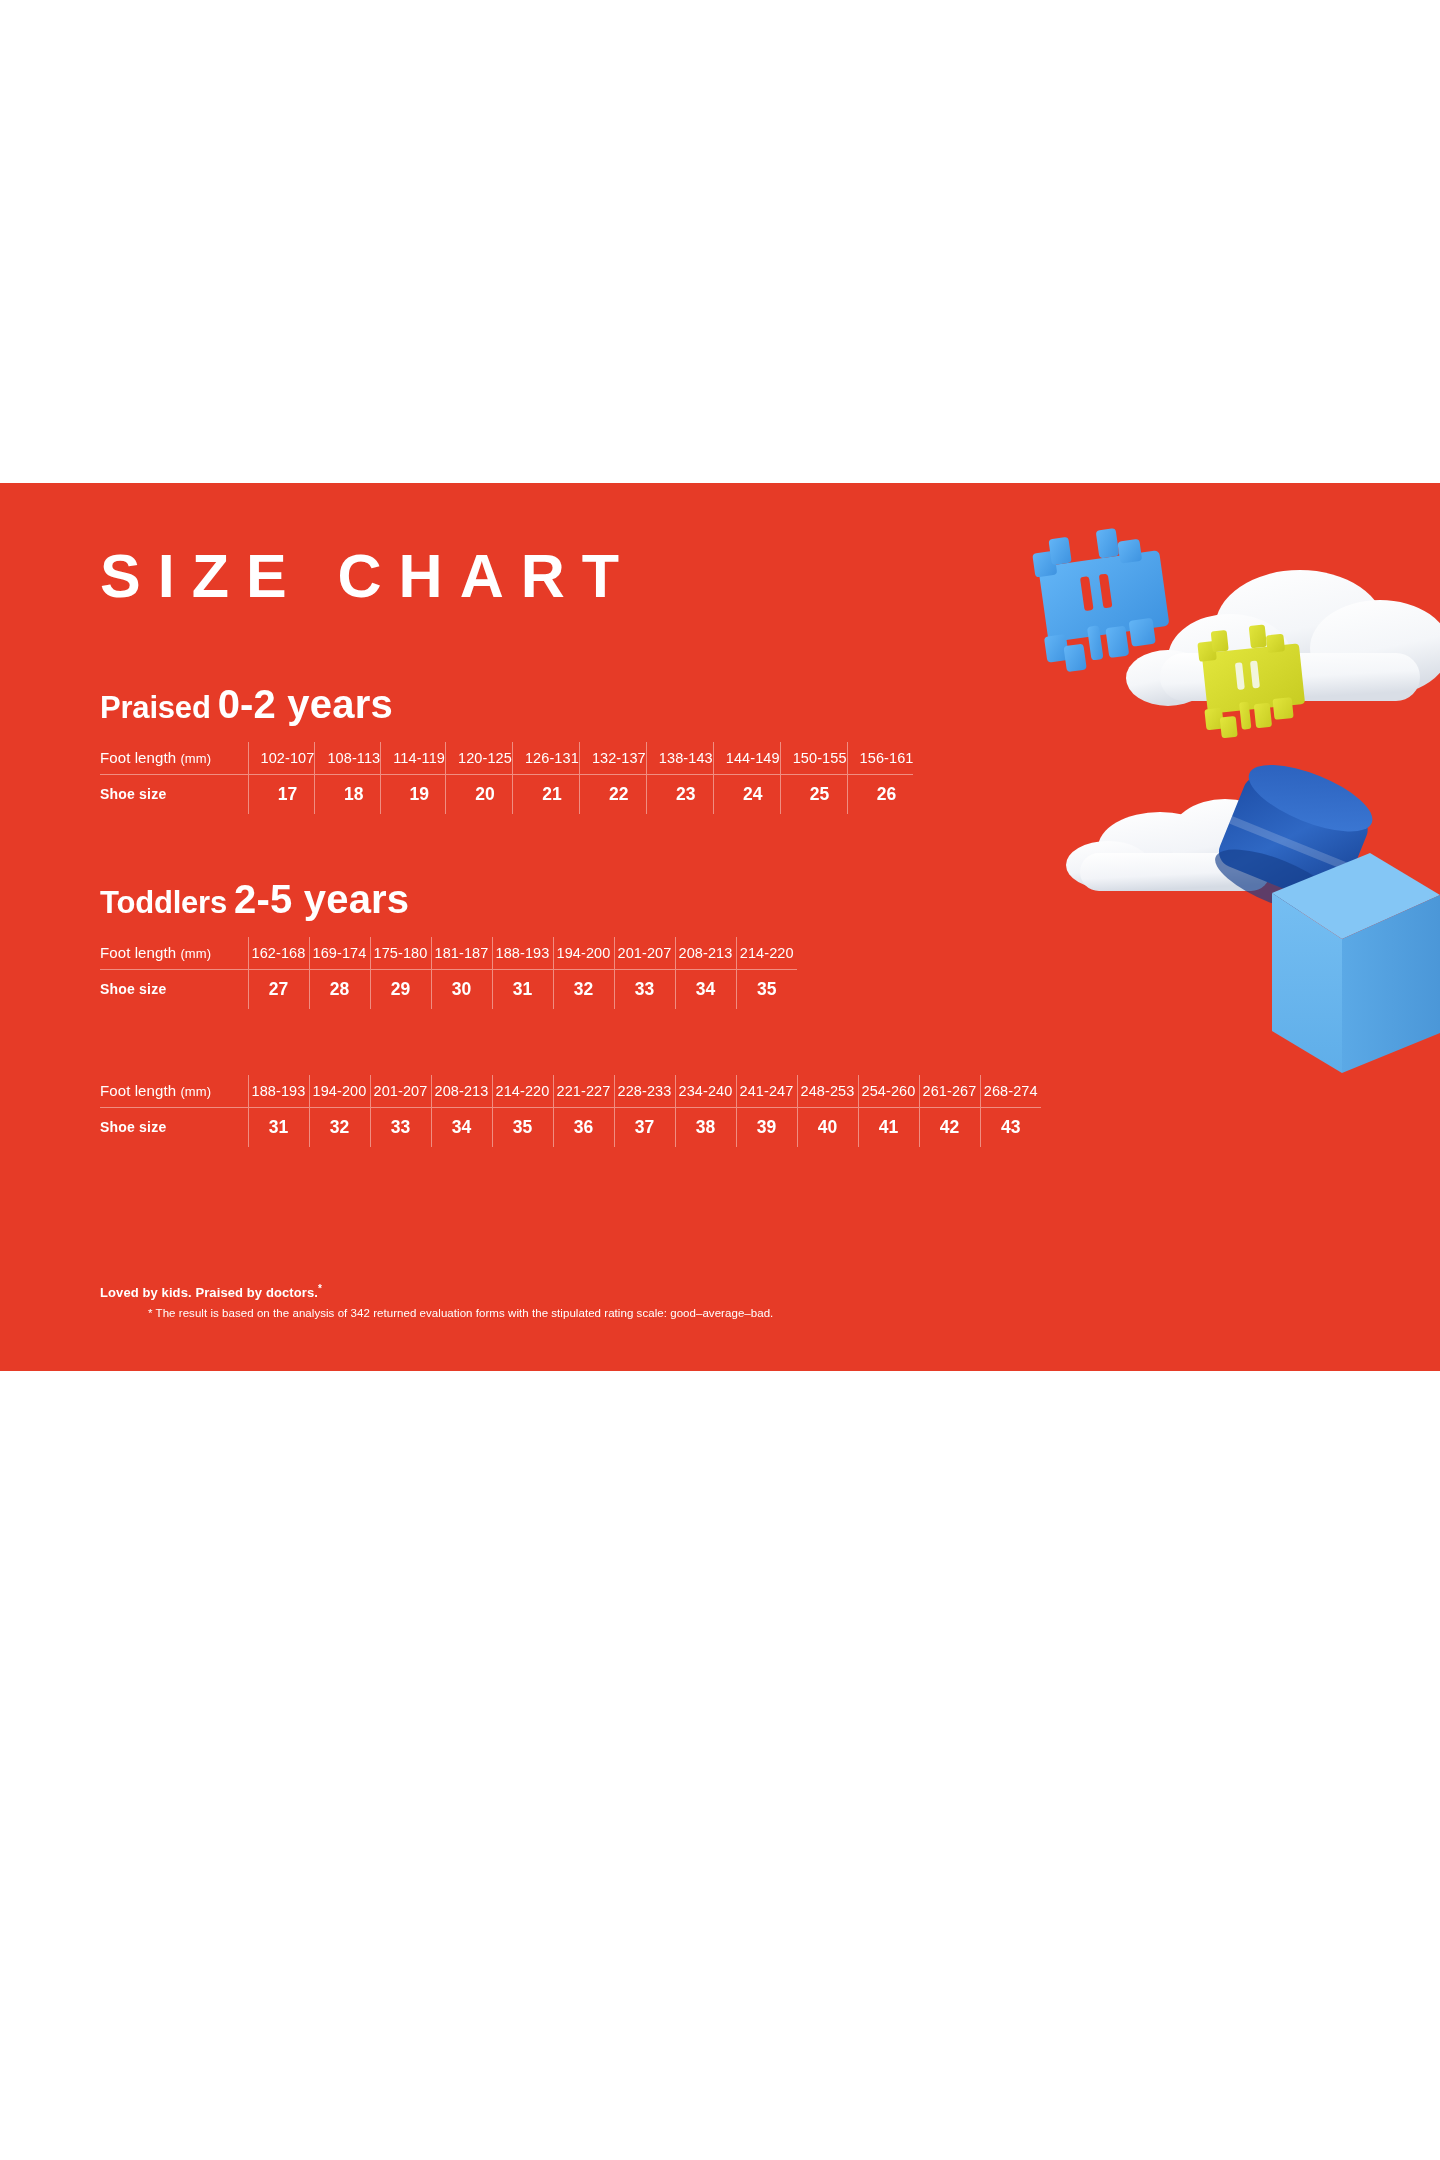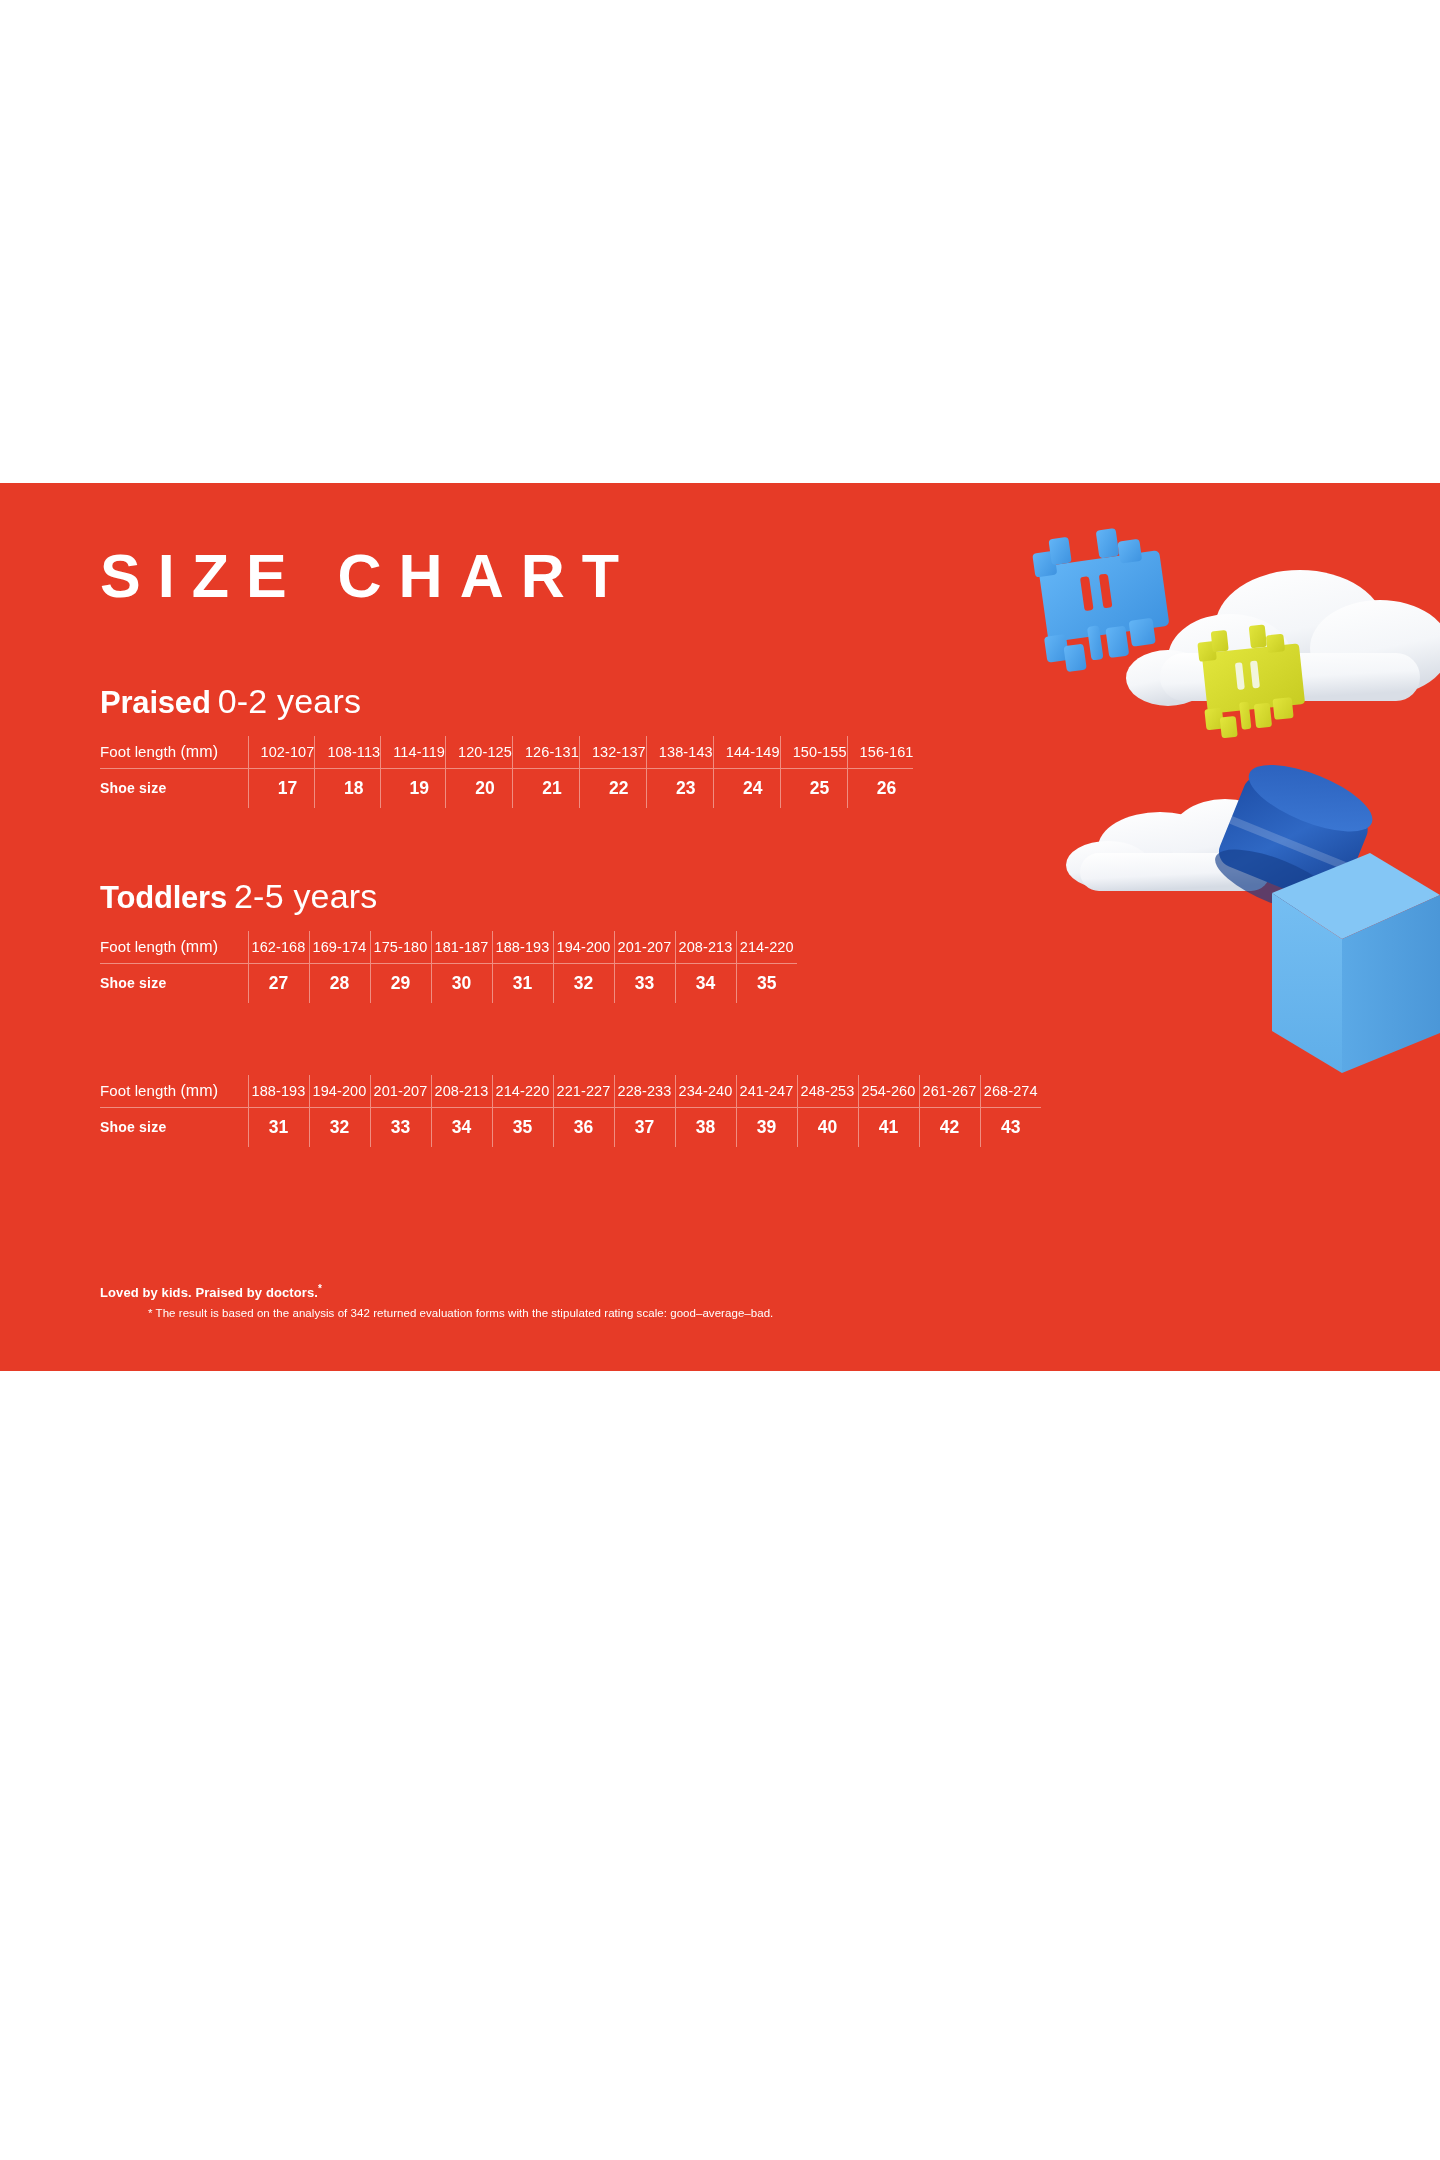--- a/index.html
+++ b/index.html
@@ -54,22 +54,22 @@
     white-space: nowrap;
     line-height: 1;
     margin-bottom: 18px;
   }
   .section-heading .grp {
     font-size: 31px;
     font-weight: 700;
     letter-spacing: -0.2px;
   }
   .section-heading .age {
-    font-size: 34px;
-    font-weight: 400;
+    font-size: 40px;
+    font-weight: 700;
     letter-spacing: 0.2px;
     margin-left: 7px;
   }
 
   
   table.size-table {
     border-collapse: collapse;
     color: #ffffff;
     table-layout: fixed;
   }
@@ -93,21 +93,21 @@
     border-left: none !important;
     text-align: left !important;
     padding-right: 14px;
     width: 148px;
   }
   .rowlabel.head {
     font-size: 15px;
     font-weight: 400;
     letter-spacing: 0.1px;
   }
-  .rowlabel.head .unit { font-size: 16px; }
+  .rowlabel.head .unit { font-size: 13px; }
   .rowlabel.size {
     font-size: 14px;
     font-weight: 700;
     letter-spacing: 0.2px;
   }
 
   td.range {
     font-size: 14.5px;
     font-weight: 400;
     letter-spacing: 0.1px;

